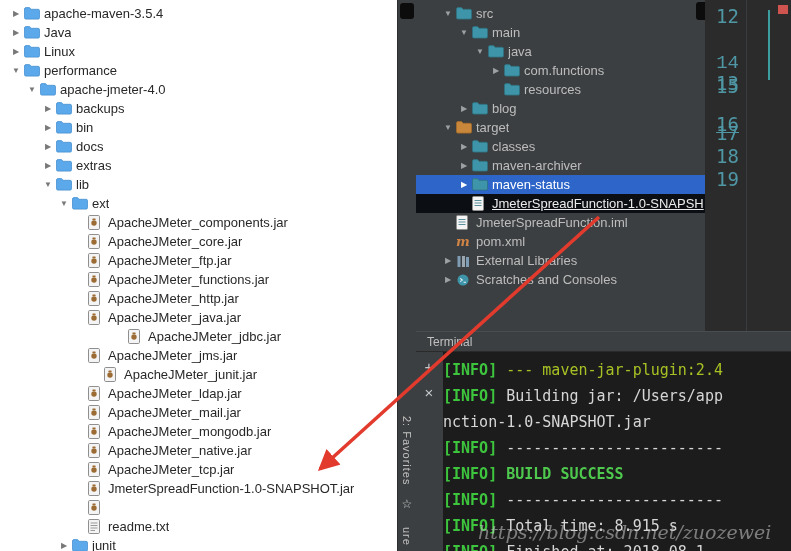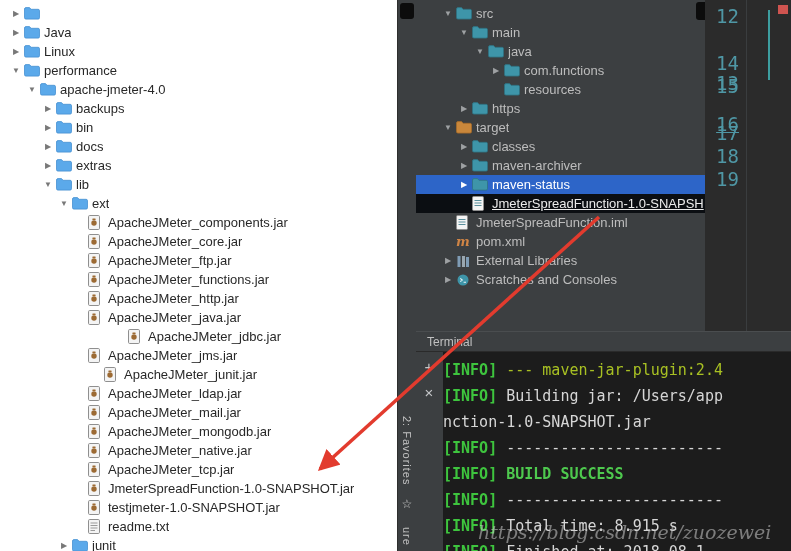--- a/index.html
+++ b/index.html
@@ -60,20 +60,21 @@
 
 <div class="finder">
   <div>
       <div class="frow" style="top: 4px; padding-left: 8px;">
         <span class="tri">▶</span>
         <span class="fic">
           <svg width="16" height="13" viewBox="0 0 16 13">
             <path d="M.5 2C.5 1.2 1.1.6 1.9.6h3.6l1.6 1.7h7.1c.8 0 1.3.6 1.3 1.3v7.2c0 .8-.6 1.3-1.3 1.3H1.9c-.8 0-1.4-.6-1.4-1.3z" fill="#5ba9ea" stroke="#4690d2" stroke-width="0.8"></path>
           </svg>
         </span>
+        <span class="flabel">apache-maven-3.5.4</span>
       </div>
       <div class="frow" style="top: 23px; padding-left: 8px;">
         <span class="tri">▶</span>
         <span class="fic">
           <svg width="16" height="13" viewBox="0 0 16 13">
             <path d="M.5 2C.5 1.2 1.1.6 1.9.6h3.6l1.6 1.7h7.1c.8 0 1.3.6 1.3 1.3v7.2c0 .8-.6 1.3-1.3 1.3H1.9c-.8 0-1.4-.6-1.4-1.3z" fill="#5ba9ea" stroke="#4690d2" stroke-width="0.8"></path>
           </svg>
         </span>
         <span class="flabel">Java</span>
       </div>
@@ -325,21 +326,20 @@
       </div>
       <div class="frow" style="top: 498px; padding-left: 72px;">
         <span class="tri"></span>
         <span class="fic">
           <svg width="12" height="15" viewBox="0 0 12 15">
             <rect x=".5" y=".5" width="11" height="14" rx="1.2" fill="#f4f4f4" stroke="#8f8f8f"></rect>
             <rect x="4.4" y="3.4" width="3.2" height="1.5" rx="0.5" fill="#9c6a33"></rect>
             <circle cx="6" cy="8" r="2.7" fill="#9c6a33"></circle>
           </svg>
         </span>
-        <span class="flabel">testjmeter-1.0-SNAPSHOT.jar</span>
       </div>
       <div class="frow" style="top: 517px; padding-left: 72px;">
         <span class="tri"></span>
         <span class="fic">
           <svg width="12" height="15" viewBox="0 0 12 15">
             <rect x=".5" y=".5" width="11" height="14" rx="1.2" fill="#f4f4f4" stroke="#8f8f8f"></rect>
             <line x1="2.5" y1="4" x2="9.5" y2="4" stroke="#9a9a9a"></line>
             <line x1="2.5" y1="6.5" x2="9.5" y2="6.5" stroke="#9a9a9a"></line>
             <line x1="2.5" y1="9" x2="9.5" y2="9" stroke="#9a9a9a"></line>
             <line x1="2.5" y1="11.5" x2="7" y2="11.5" stroke="#9a9a9a"></line>
@@ -417,21 +417,21 @@
         </span>
         <span class="flabel">resources</span>
       </div>
       <div class="prow" style="top: 99px; padding-left: 41px;">
         <span class="tri">▶</span>
         <span class="fic">
           <svg width="16" height="13" viewBox="0 0 16 13">
             <path d="M.5 2C.5 1.2 1.1.6 1.9.6h3.6l1.6 1.7h7.1c.8 0 1.3.6 1.3 1.3v7.2c0 .8-.6 1.3-1.3 1.3H1.9c-.8 0-1.4-.6-1.4-1.3z" fill="#3e95a9" stroke="#2f7282" stroke-width="0.8"></path>
           </svg>
         </span>
-        <span class="flabel">https</span>
+        <span class="flabel">blog</span>
       </div>
       <div class="prow" style="top: 118px; padding-left: 25px;">
         <span class="tri">▼</span>
         <span class="fic">
           <svg width="16" height="13" viewBox="0 0 16 13">
             <path d="M.5 2C.5 1.2 1.1.6 1.9.6h3.6l1.6 1.7h7.1c.8 0 1.3.6 1.3 1.3v7.2c0 .8-.6 1.3-1.3 1.3H1.9c-.8 0-1.4-.6-1.4-1.3z" fill="#c9873b" stroke="#a76c28" stroke-width="0.8"></path>
           </svg>
         </span>
         <span class="flabel">target</span>
       </div>
@@ -515,21 +515,21 @@
         <span class="flabel">Scratches and Consoles</span>
       </div>
     </div>
   <div class="sq-icon" style="left:281px;top:2px;width:17px;height:18px;"></div>
 </div>
 
 <div class="editor">
   <div class="gutter">
       <div class="lnum" style="top: 5px;">12</div>
       <div class="lnum" style="top: 28.3px; margin-top: 44px;">13</div>
-      <div class="lnum" style="top: 51.6px;">14</div>
+      <div class="lnum" style="top: 51.6px; font-family: Liberation Mono, monospace;">14</div>
       <div class="lnum" style="top: 74.9px;">15</div>
       <div class="lnum" style="top: 113px; text-decoration: underline;">16</div>
       <div class="lnum" style="top: 121.5px;">17</div>
       <div class="lnum" style="top: 144.8px;">18</div>
       <div class="lnum" style="top: 168.1px;">19</div>
     </div>
   <div class="gutter-sep"></div>
   <div class="caret-line"></div>
   <div class="stripe-mark"></div>
 </div>

